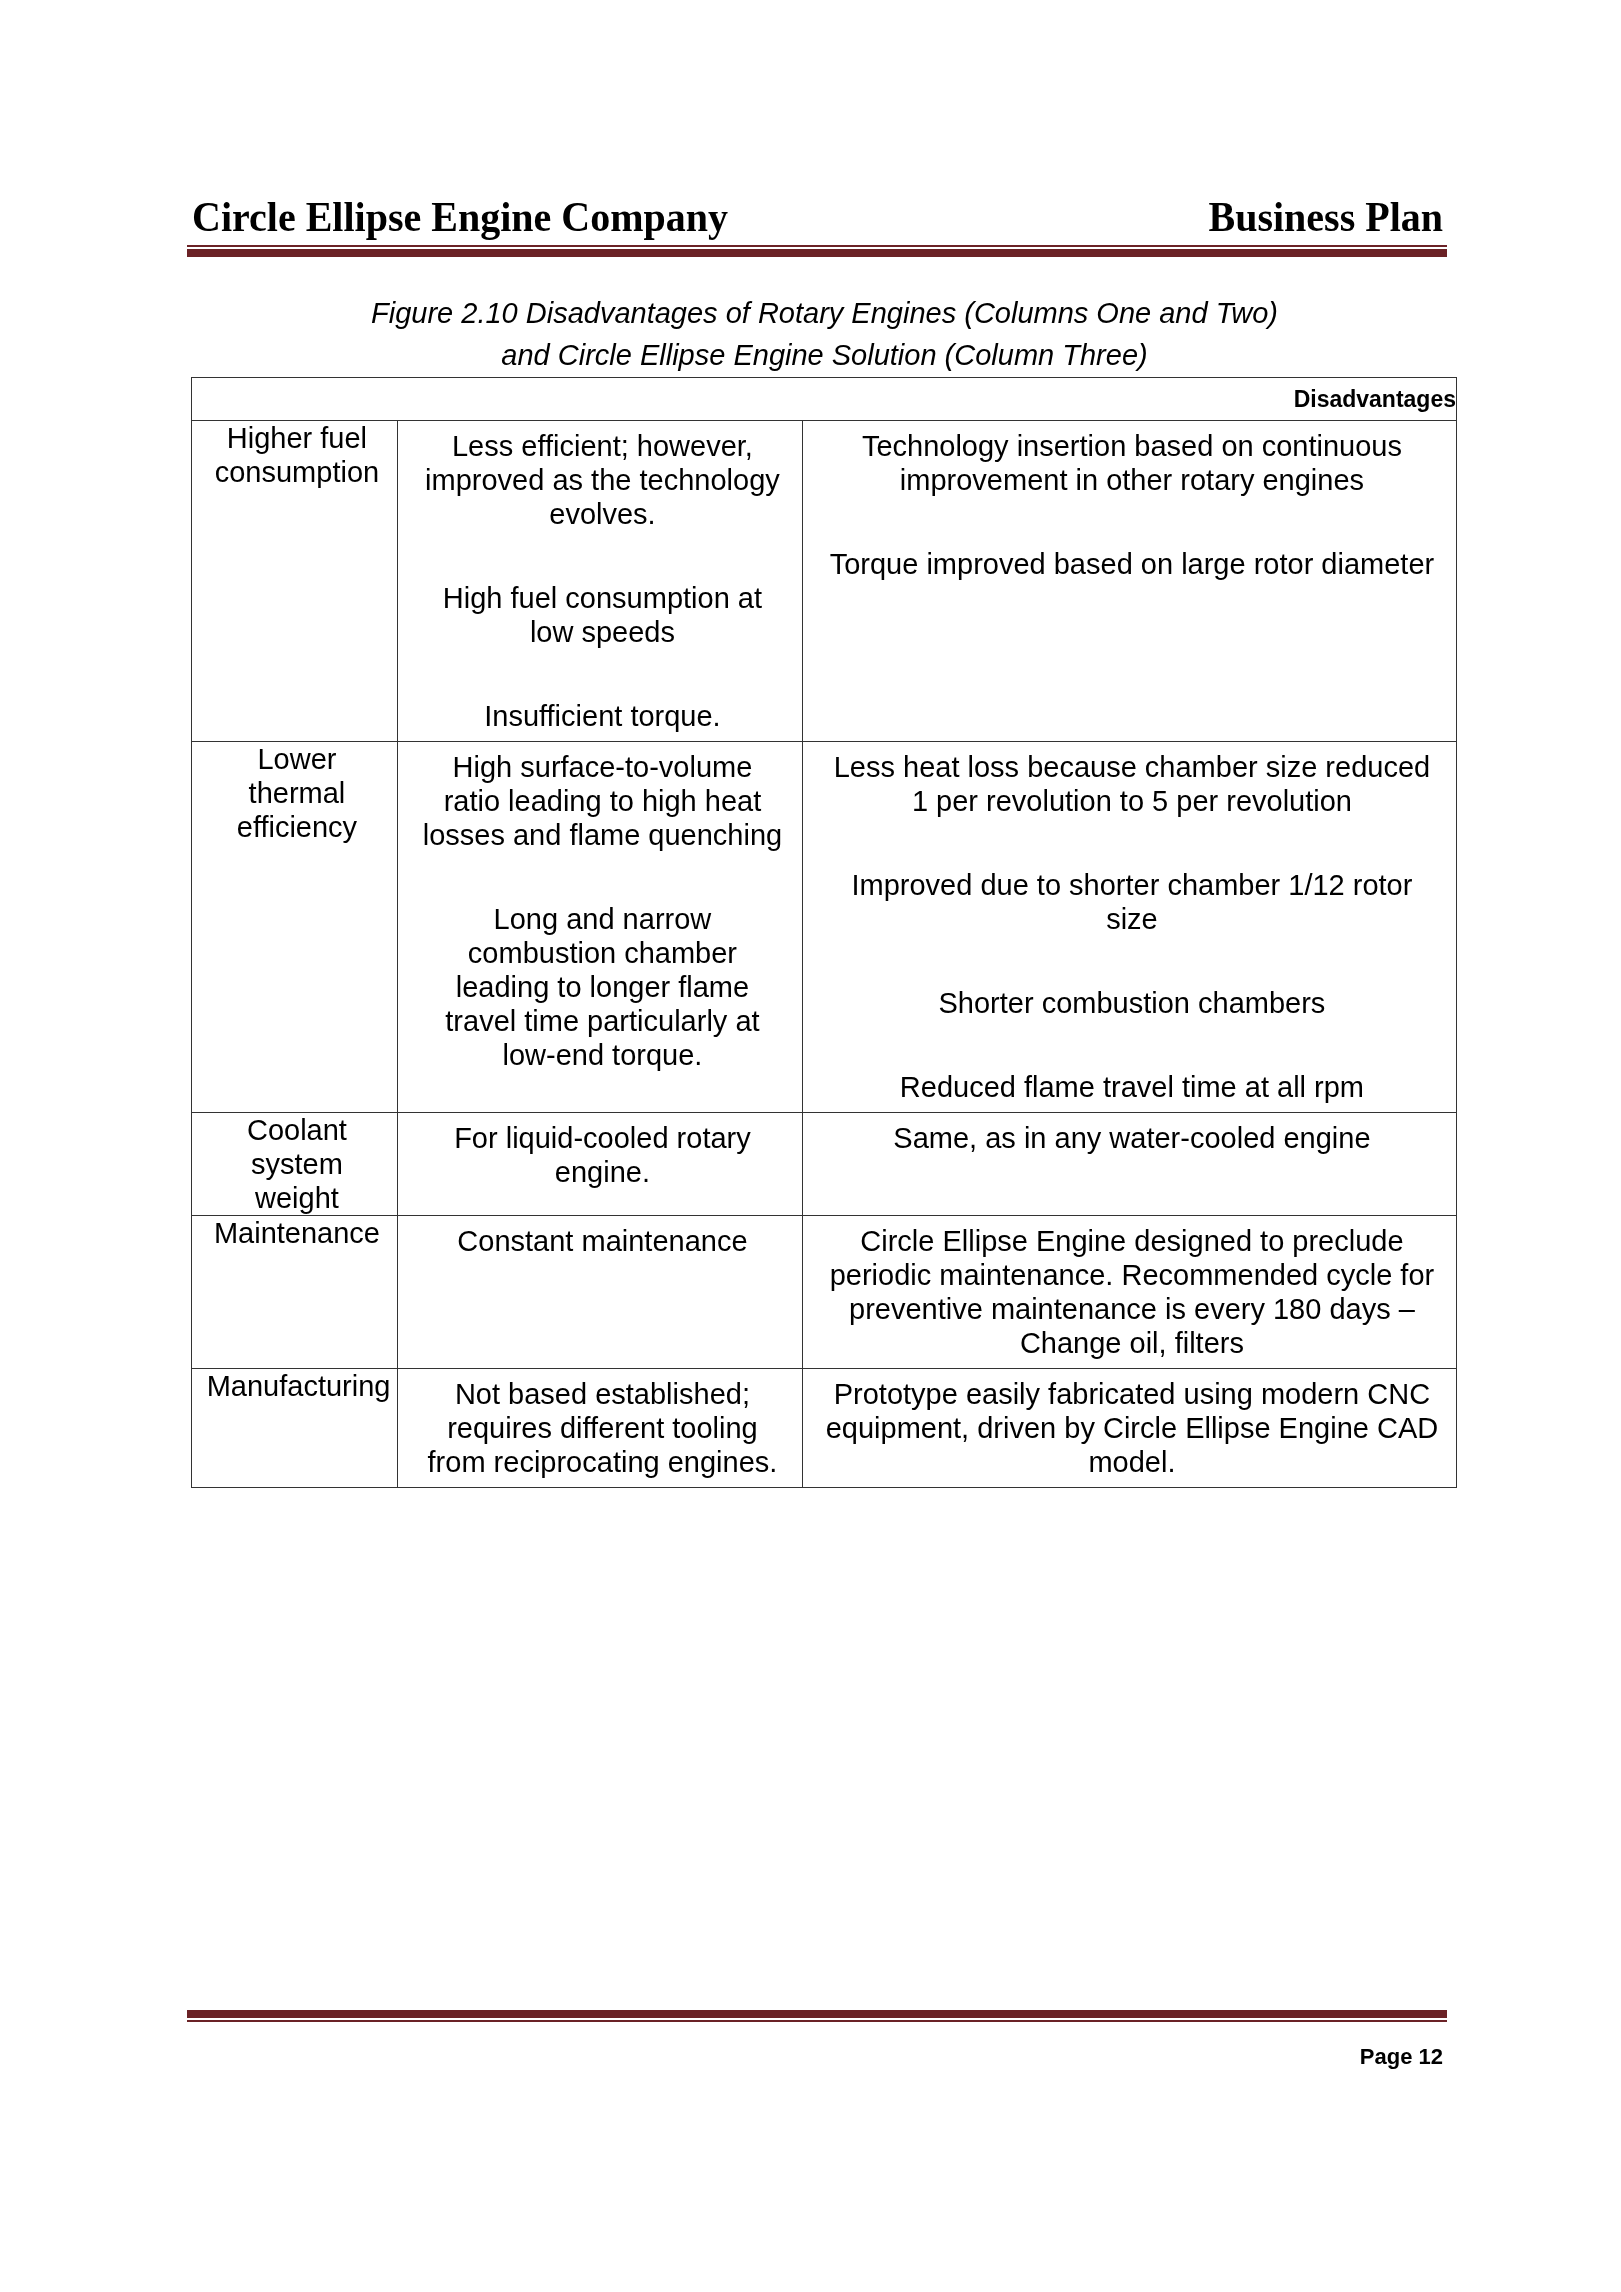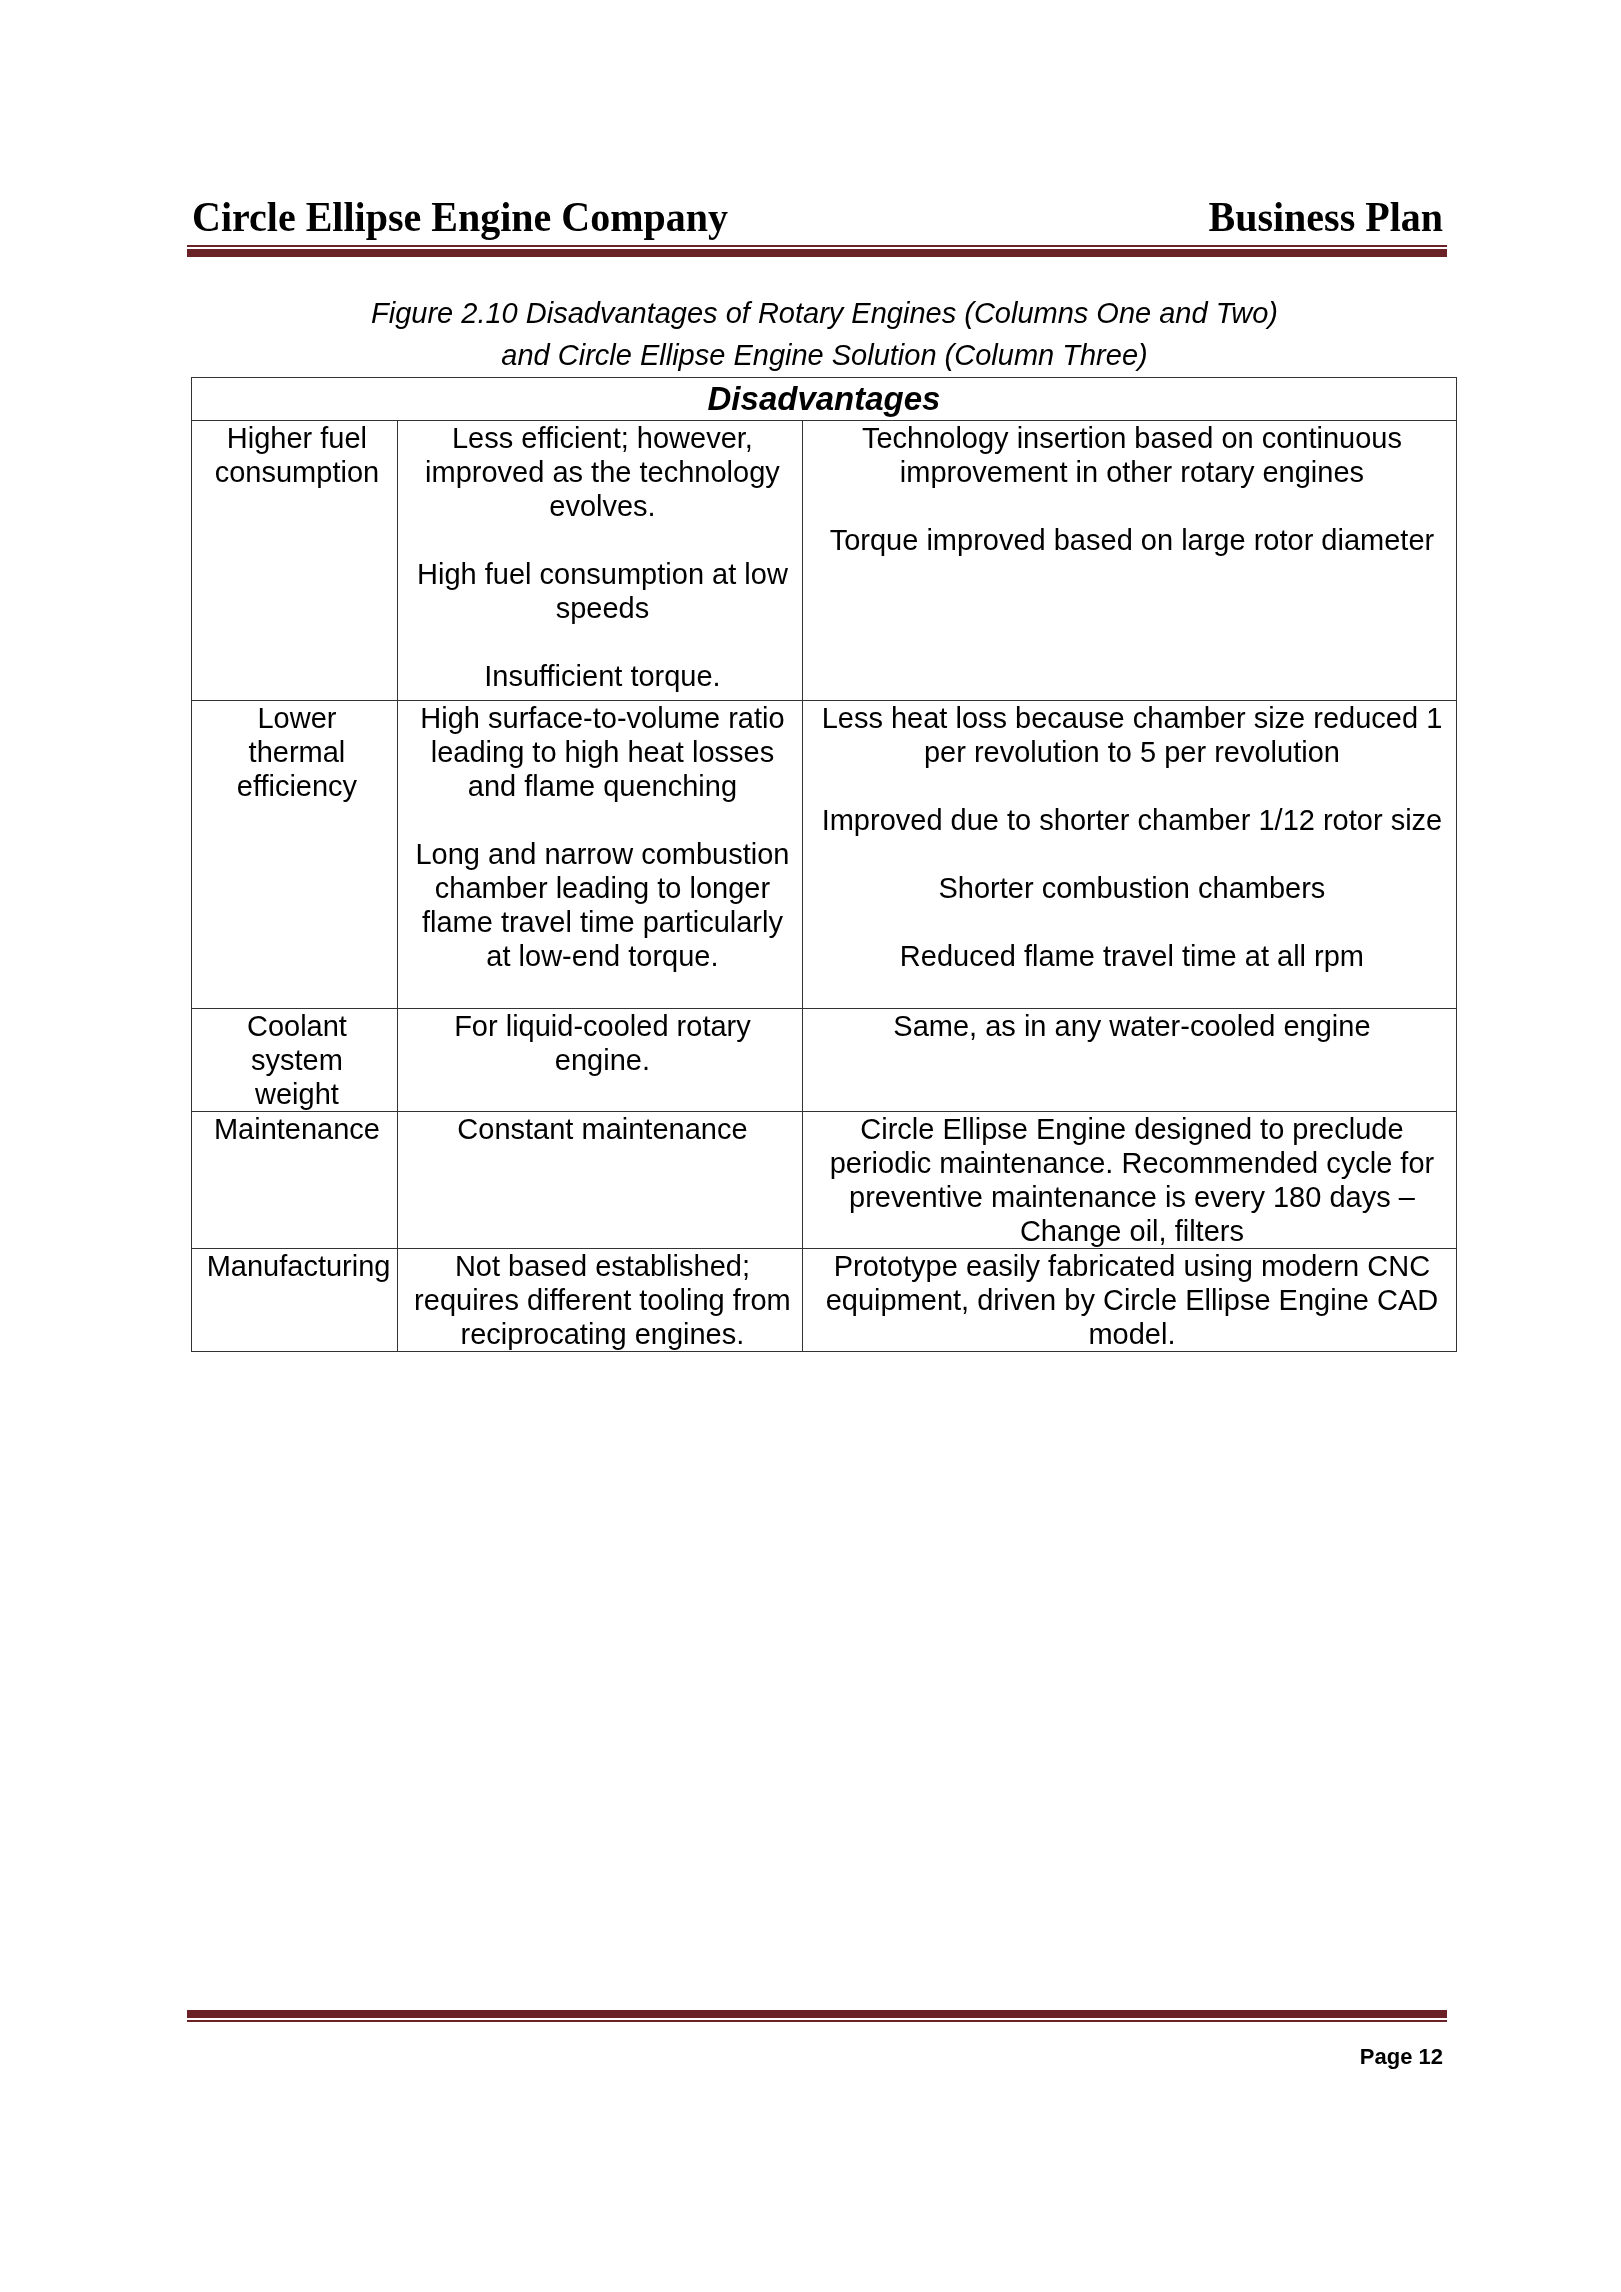--- a/index.html
+++ b/index.html
@@ -29,25 +29,25 @@
     position: absolute; left: 191px; top: 377px; width: 1266px;
     border-collapse: collapse; table-layout: fixed;
     font-family: "Liberation Sans", "DejaVu Sans", sans-serif;
     font-size: 29px; line-height: 34px;
   }
   table.grid td, table.grid th {
     border: 1.6px solid #333; vertical-align: top;
     padding: 0 9.8px 0 14.7px; text-align: center;
   }
   table.grid th {
-    text-align: center; font-weight: bold; font-size: 33px; line-height: 42px; padding: 0; font-style: italic;
+    text-align: right; font-weight: bold; font-size: 23px; line-height: 42px; padding: 0;
   }
   .col1 { width: 206px; }
   .col2 { width: 405px; }
-  .para { margin: 0; white-space: pre-line; }
+  .para { margin: 8px; white-space: pre-line; }
   .gap { height: 34px; }
 
   .page-num {
     position: absolute; right: 178px; top: 2037px;
     font-family: "Liberation Sans", "DejaVu Sans", sans-serif;
     font-weight: bold; font-size: 22px; line-height: 39px;
   }
 </style>
 </head>
 <body>

